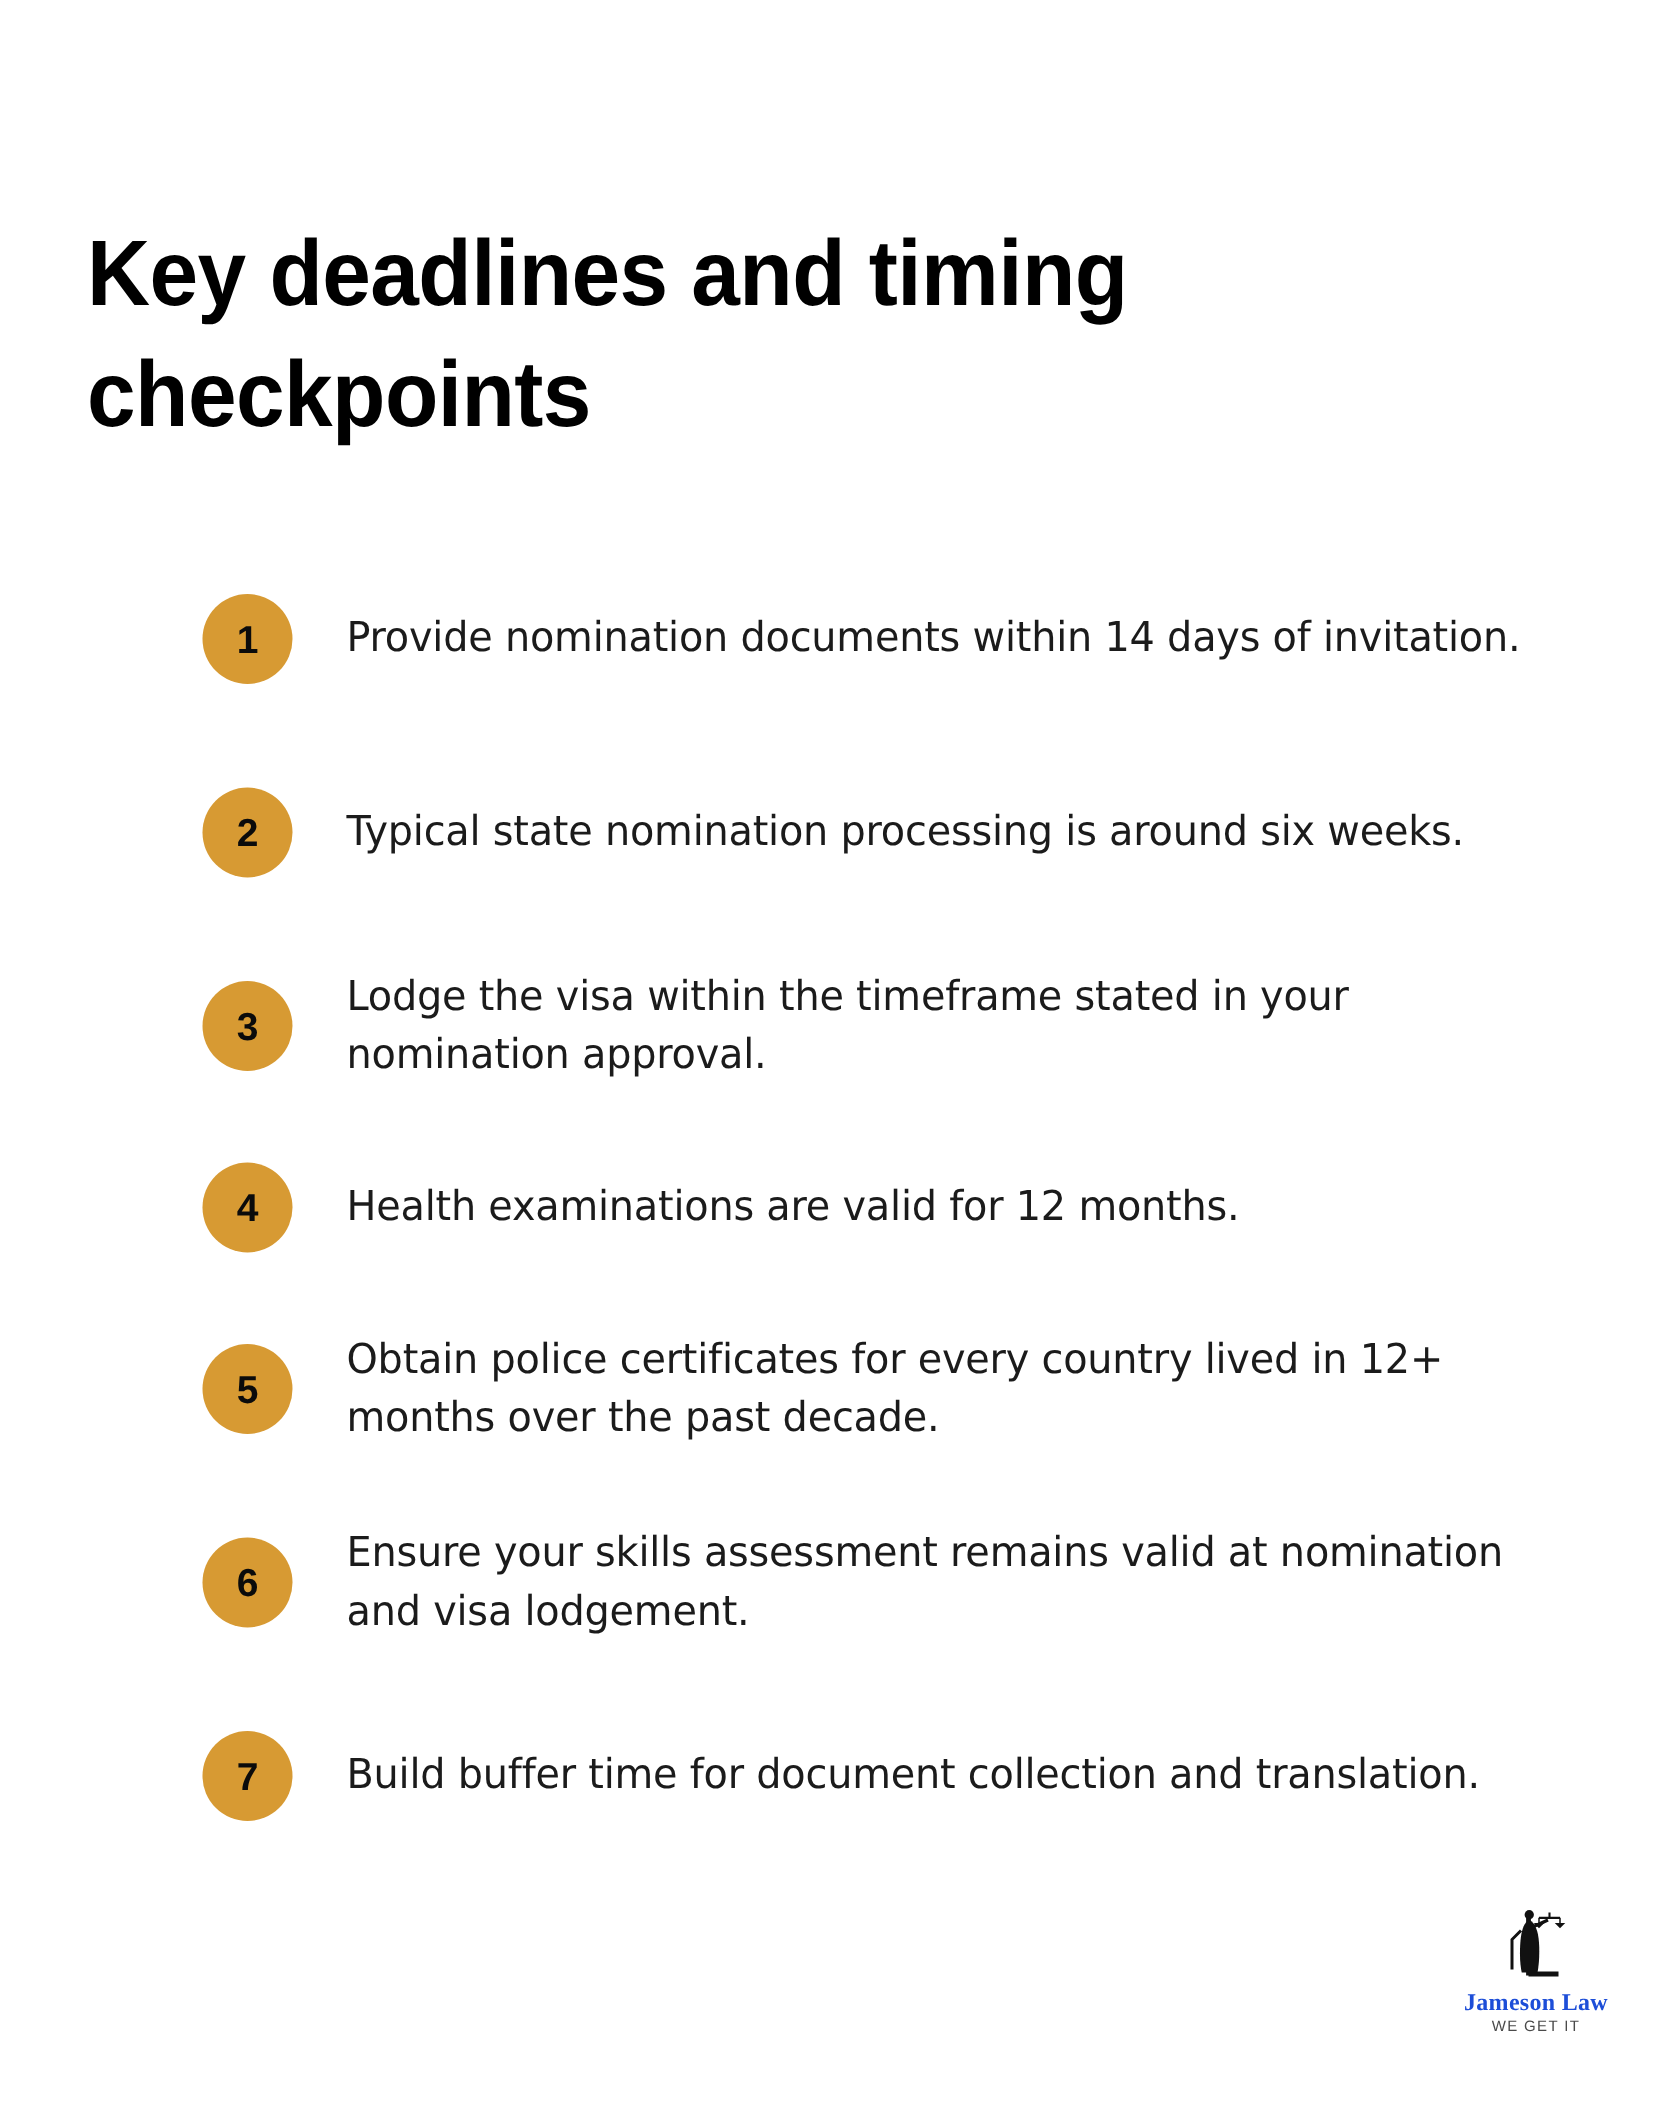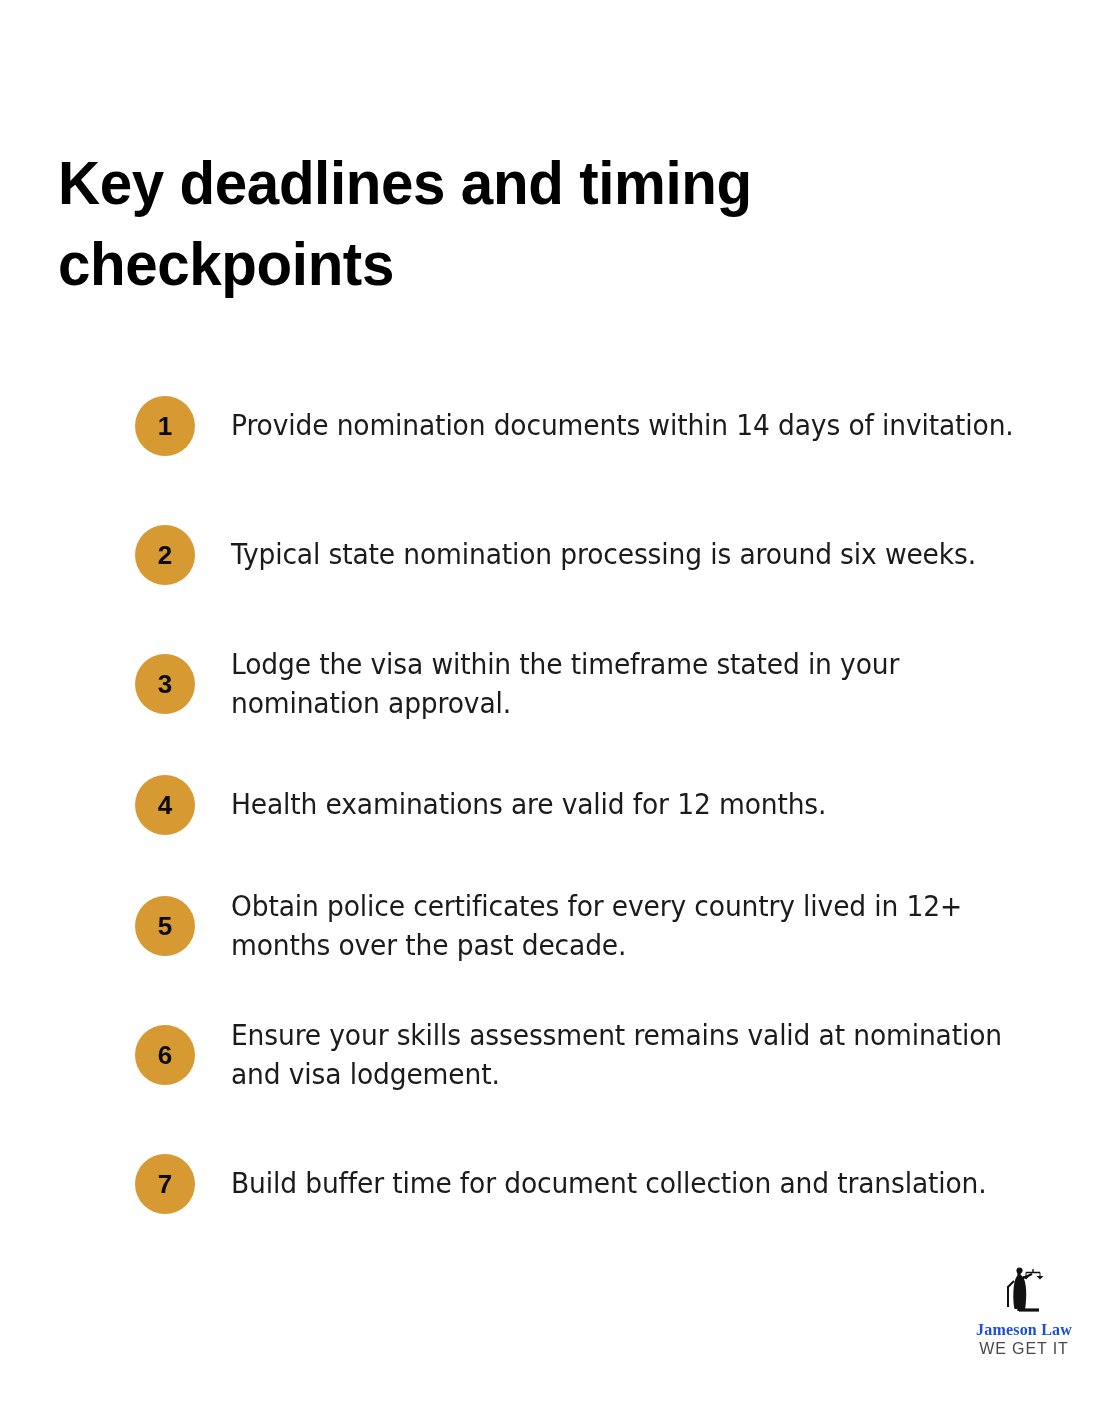--- a/index.html
+++ b/index.html
@@ -107,21 +107,21 @@
     font-weight: 700;
     font-size: 16px;
     letter-spacing: 0.2px;
     color: #1d4ed8;
     display: block;
     line-height: 1.1;
   }
   .logo-tagline {
     font-family: "Liberation Sans", sans-serif;
     font-weight: 500;
-    font-size: 16px;
+    font-size: 10px;
     letter-spacing: 0.9px;
     color: #4a4a4a;
     display: block;
     margin-top: 2px;
   }
 </style>
 </head>
 <body>
 
 <div class="page">

